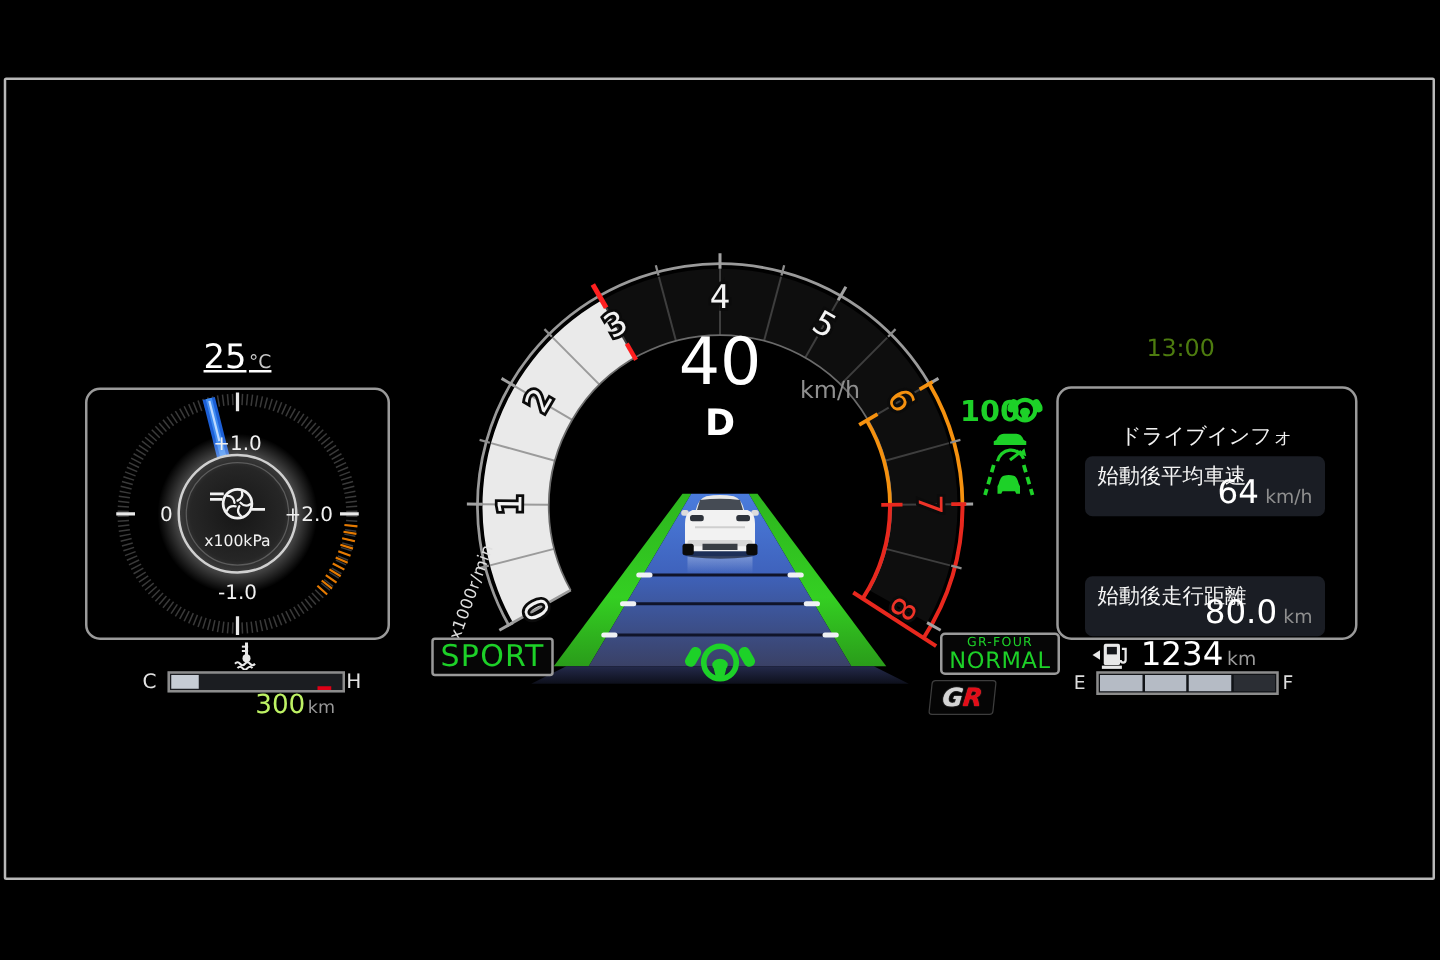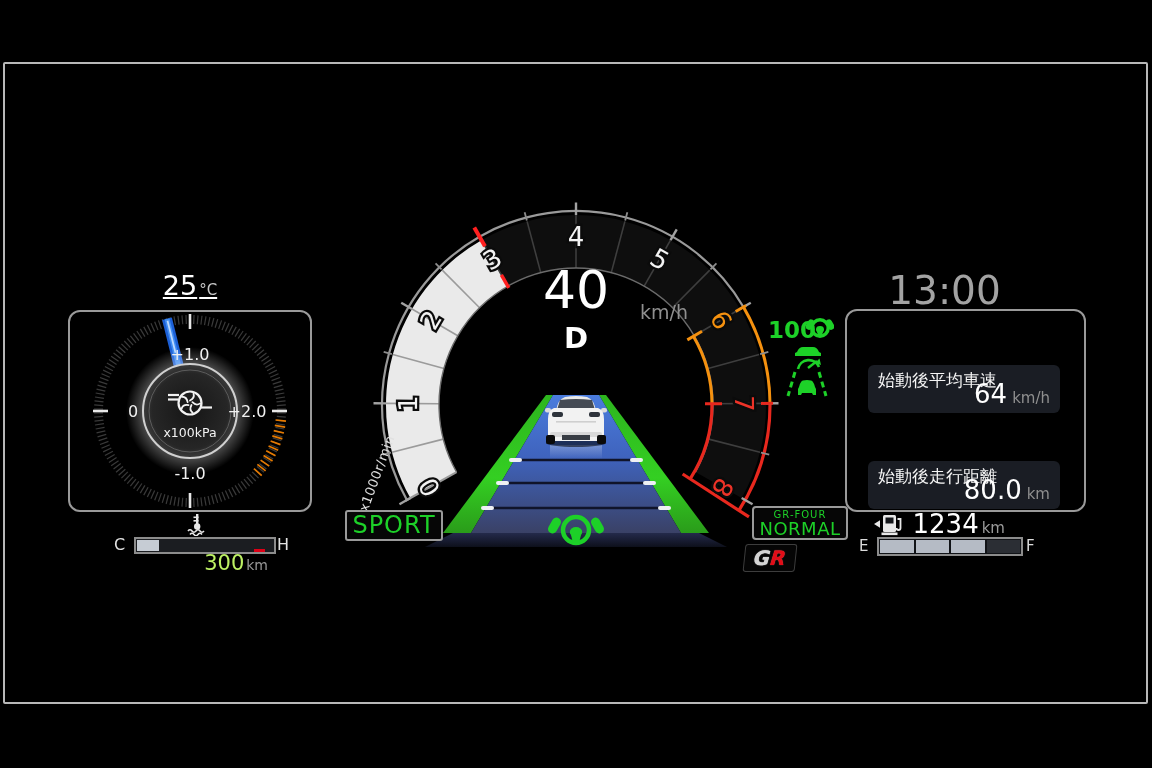--- a/index.html
+++ b/index.html
@@ -28,21 +28,21 @@
   .sport{left:345px;top:510px;width:94px;height:27px;border-radius:3px;font-size:24px;line-height:27px;letter-spacing:1px;}
   .grfour{left:752px;top:506px;width:92px;height:30px;border-radius:4px;}
   .grfour .l1{font-size:10px;line-height:11px;letter-spacing:1px;margin-top:1px;}
   .grfour .l2{font-size:18px;line-height:17px;letter-spacing:.5px;}
   .grlogo{left:744px;top:544px;width:50px;height:26px;background:#050505;border:1px solid #3d3d3d;border-radius:3px;
           text-align:center;line-height:26px;font-size:20px;font-weight:900;font-style:italic;transform:skewX(-6deg);}
   .grlogo .g{color:#d4d4d4;text-shadow:0 0 1px #fff;}
   .grlogo .r{color:#e20d18;text-shadow:0 0 1px #ff5a5a;}
   .adas-limit{left:768px;top:317px;font-size:23px;font-weight:600;color:#1dd128;}
   
-  .clock{left:827px;top:268px;width:235px;text-align:center;font-size:39px;color:#a3a3a3;}
+  .clock{left:827px;top:268px;width:235px;text-align:center;font-size:19px;color:#4d7c0f;}
   .di-panel{left:845px;top:309px;width:237px;height:199px;}
   .di-title{position:absolute;left:0;top:26px;width:100%;text-align:center;font-size:17px;color:#f2f2f2;}
   .di-box{position:absolute;left:21px;width:192px;height:48px;background:#1a1d24;border-radius:6px;}
   .di-box .lbl{position:absolute;left:10px;top:4px;font-size:17px;color:#f5f5f5;}
   .di-box .val-row{position:absolute;right:10px;bottom:4px;}
   .di-box .val{font-size:26px;color:#fff;}
   .di-box .vu{font-size:15px;color:#8f8f8f;margin-left:5px;}
   .fuel-e{left:859px;top:537px;font-size:15px;color:#dcdcdc;}
   .fuel-f{left:1026px;top:537px;font-size:15px;color:#dcdcdc;}
   .fuel-bar{left:877px;top:537px;width:140px;height:13px;border:2px solid #8c8c8c;background:#111317;
@@ -432,20 +432,21 @@
     <polygon points="28.5,14.5 30,21 24,19" fill="#1dd128"></polygon>
   </svg>
   <svg class="a" style="left:786px;top:371px;" width="42" height="26" viewBox="0 0 42 26">
     <line x1="9" y1="1" x2="2" y2="25" stroke="#1dd128" stroke-width="3" stroke-dasharray="6 4"></line>
     <line x1="33" y1="1" x2="40" y2="25" stroke="#1dd128" stroke-width="3" stroke-dasharray="6 4"></line>
     <path d="M13,16 q1.5,-6 4,-6.5 q4,-1 8,0 q2.5,0.5 4,6.5 l1,2 v6 h-3 l-1,-2 h-10 l-1,2 h-3 v-6 z" fill="#1dd128"></path>
   </svg>
 
   <div class="a clock">13:00</div>
   <div class="a panel di-panel">
+    <div class="di-title">ドライブインフォ</div>
     <div class="di-box" style="top:54px;">
       <div class="lbl">始動後平均車速</div>
       <div class="val-row">
         <span class="val">64</span><span class="vu">km/h</span>
       </div>
     </div>
     <div class="di-box" style="top:114px;margin-top:36px;">
       <div class="lbl">始動後走行距離</div>
       <div class="val-row">
         <span class="val">80.0</span><span class="vu">km</span>

